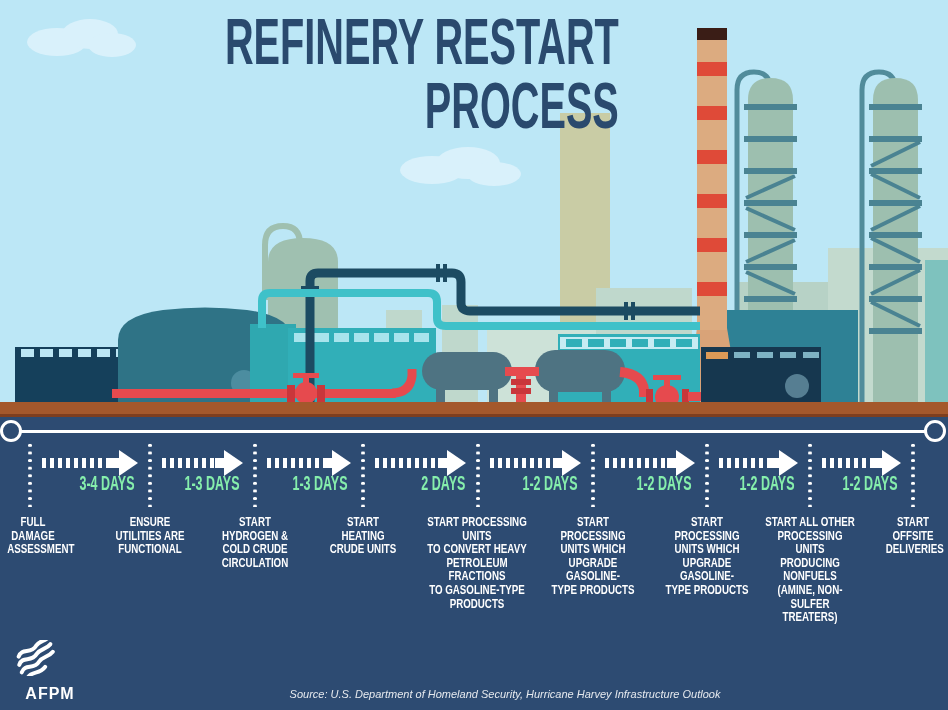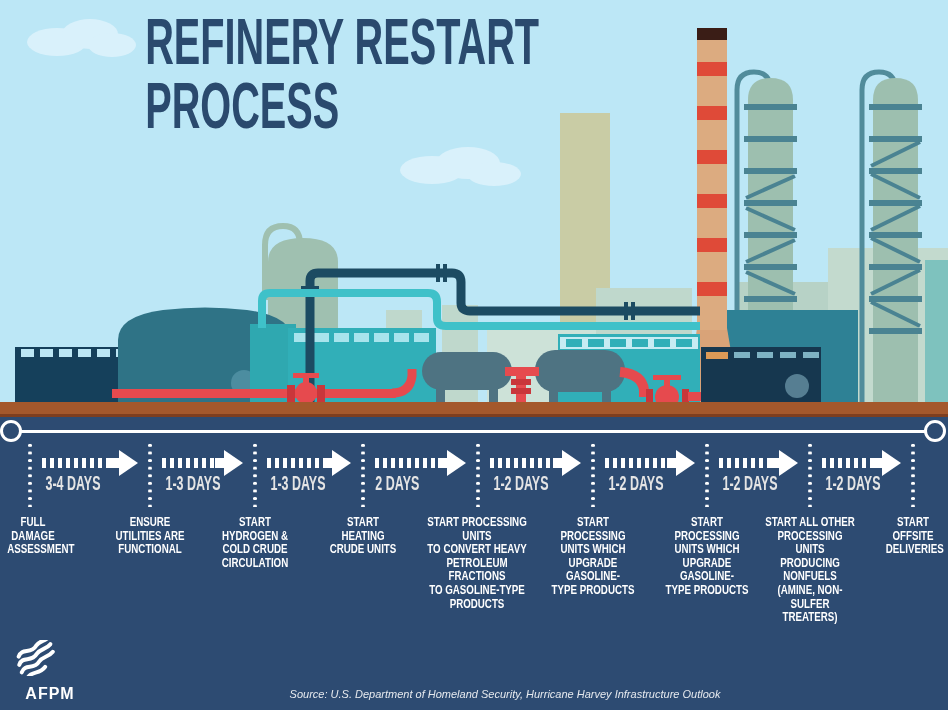--- a/index.html
+++ b/index.html
@@ -1,36 +1,36 @@
 <!DOCTYPE html>
 <html><head>
 <meta charset="utf-8">
 <style>
   html,body{margin:0;padding:0;background:#222;}
   .stage{position:relative;width:948px;height:710px;overflow:hidden;
          background:#2D4B72;font-family:"Liberation Sans",sans-serif;}
   .illustration{position:absolute;top:0;left:0;}
-  .title{position:absolute;top:10px;left:0;width:764px;text-align:left;
+  .title{position:absolute;top:10px;left:0;width:764px;text-align:right;
          color:#2A4A6E;font-weight:bold;font-size:64px;line-height:64px;letter-spacing:0;}
   .title-line{transform:scaleX(0.62);transform-origin:50% 50%;}
   
   .tl-line{position:absolute;top:430px;left:8px;width:922px;height:3px;background:#fff;}
   .ring{position:absolute;top:420px;width:22px;height:22px;border:3px solid #fff;
         border-radius:50%;background:#2D4B72;box-sizing:border-box;}
   .dotcol{position:absolute;top:443px;height:64px;width:4px;
           background-image:radial-gradient(circle at 2px 2.4px,#fff 1.7px,rgba(0,0,0,0) 1.9px);
           background-size:4px 7.6px;background-repeat:repeat-y;}
   .seg{position:absolute;top:450px;height:26px;}
   .band{position:absolute;left:0;top:8px;right:24px;height:10px;
         background:repeating-linear-gradient(90deg,#fff 0 4px,rgba(0,0,0,0) 4px 8px);}
   .solid{position:absolute;right:16px;top:8px;width:12px;height:10px;background:#fff;}
   .head{position:absolute;right:0;top:0;width:0;height:0;
         border-left:19px solid #fff;border-top:13px solid rgba(0,0,0,0);
         border-bottom:13px solid rgba(0,0,0,0);}
-  .dur{position:absolute;top:472px;text-align:left;color:#e5e5e5;font-weight:bold;
+  .dur{position:absolute;top:472px;text-align:right;color:#86efac;font-weight:bold;
        font-size:19.5px;}
   .dur span{display:inline-block;transform:scaleX(0.64);transform-origin:50% 50%;}
   .step{position:absolute;top:516px;color:#fff;font-weight:bold;font-size:12.5px;
         line-height:13.6px;text-align:center;white-space:pre-line;
         transform:scaleX(0.78);transform-origin:center top;}
   
   .logo{position:absolute;left:14px;top:640px;width:70px;color:#fff;}
   .logo-text{font-weight:bold;font-size:16px;letter-spacing:1px;margin-top:5px;margin-left:2px;text-align:center;}
   .source{position:absolute;top:688px;left:62px;width:886px;text-align:center;
           color:rgba(255,255,255,0.88);font-size:11px;font-style:italic;}

